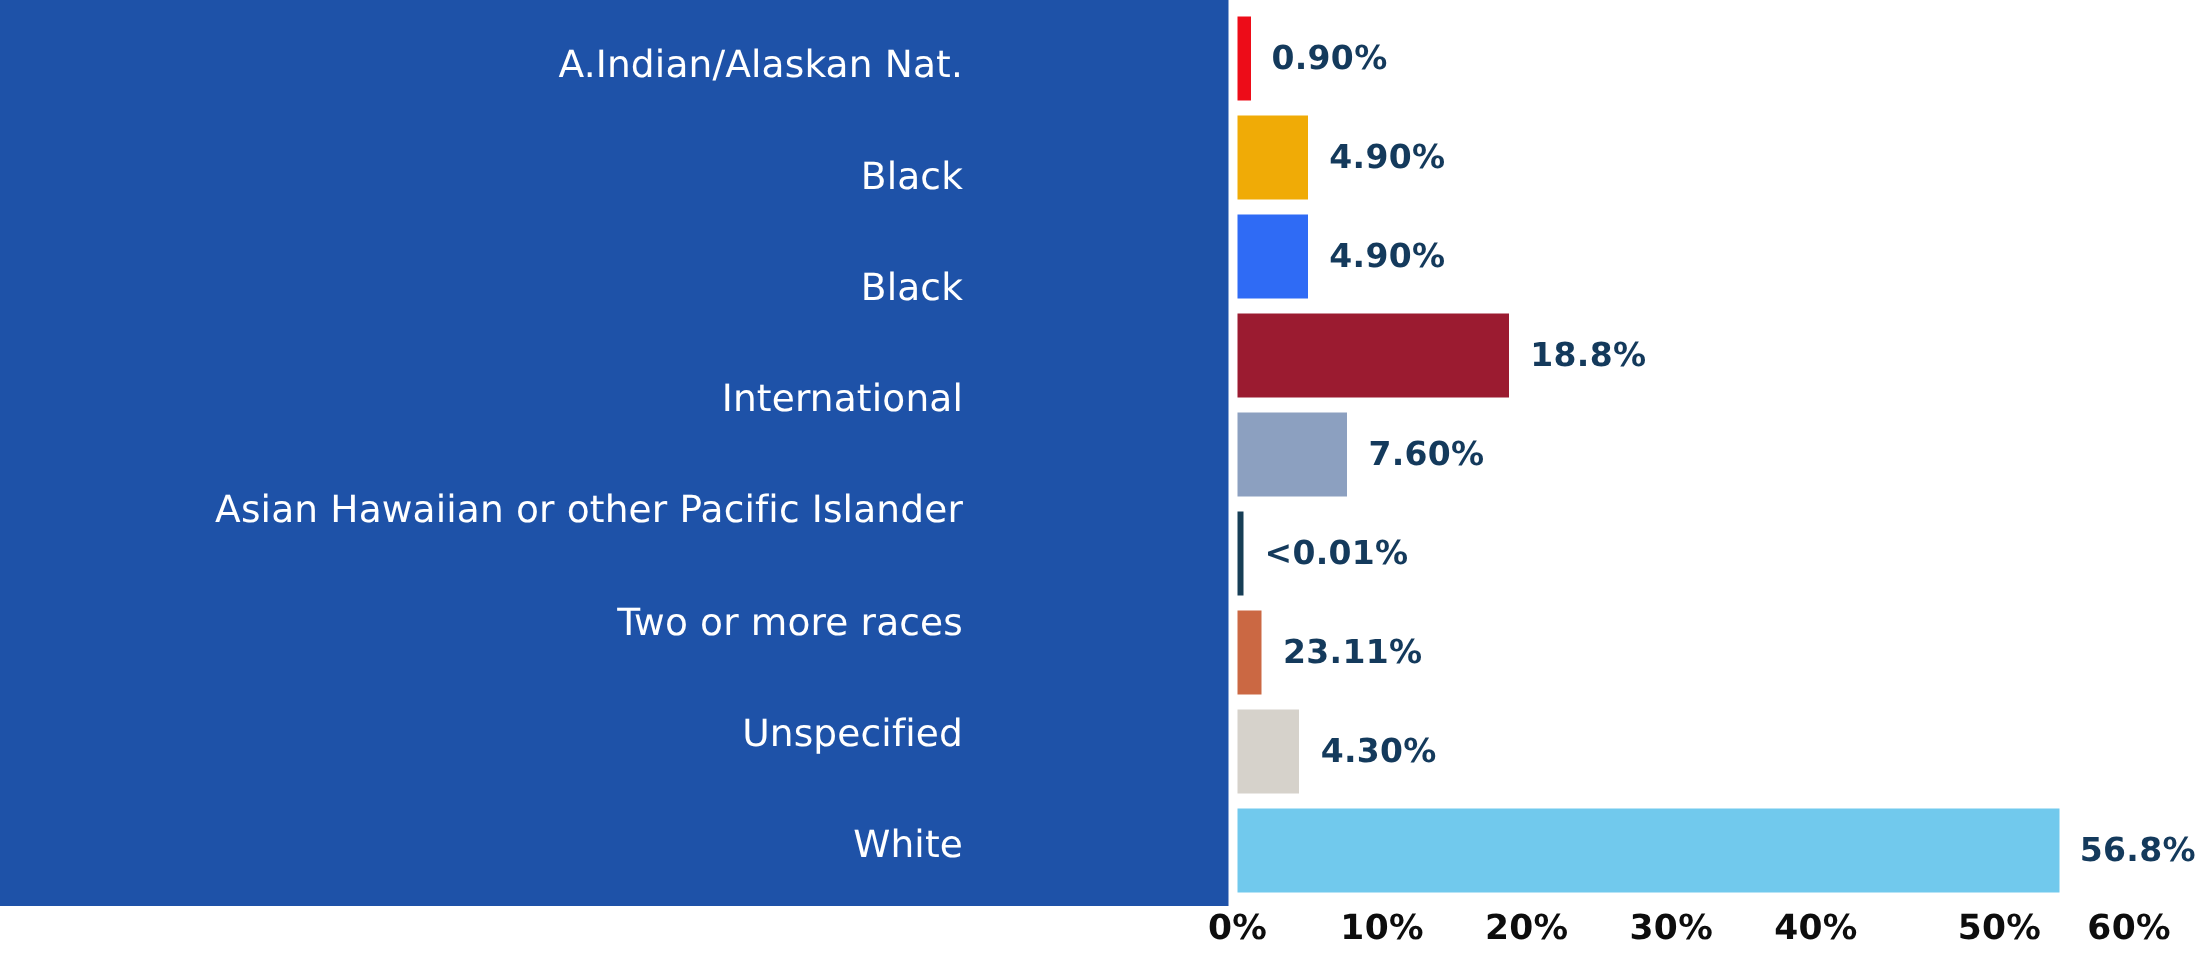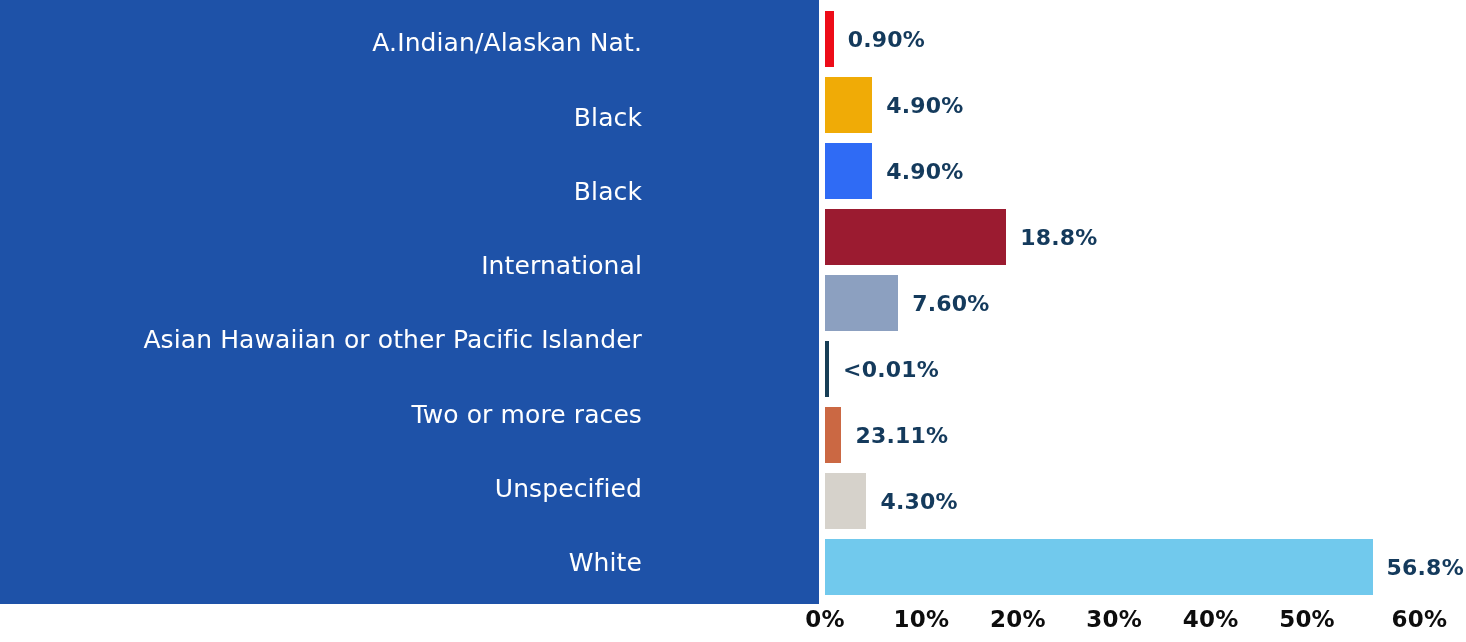--- a/index.html
+++ b/index.html
@@ -182,17 +182,17 @@
       <span class="bar-value">56.8%</span>
     </div>
   </div>
 
   <div class="x-axis">
     <span class="x-tick" style="left: 0px;">0%</span>
     <span class="x-tick" style="left: 96.4px;">10%</span>
     <span class="x-tick" style="left: 192.8px;">20%</span>
     <span class="x-tick" style="left: 289.2px;">30%</span>
     <span class="x-tick" style="left: 385.6px;">40%</span>
-    <span class="x-tick" style="left: 482px; text-align: center;">50%</span>
+    <span class="x-tick" style="left: 508px; text-align: center;">50%</span>
     <span class="x-tick" style="left: 578.4px; margin-left: 16px;">60%</span>
   </div>
 
 </div>
 
 </body></html>

